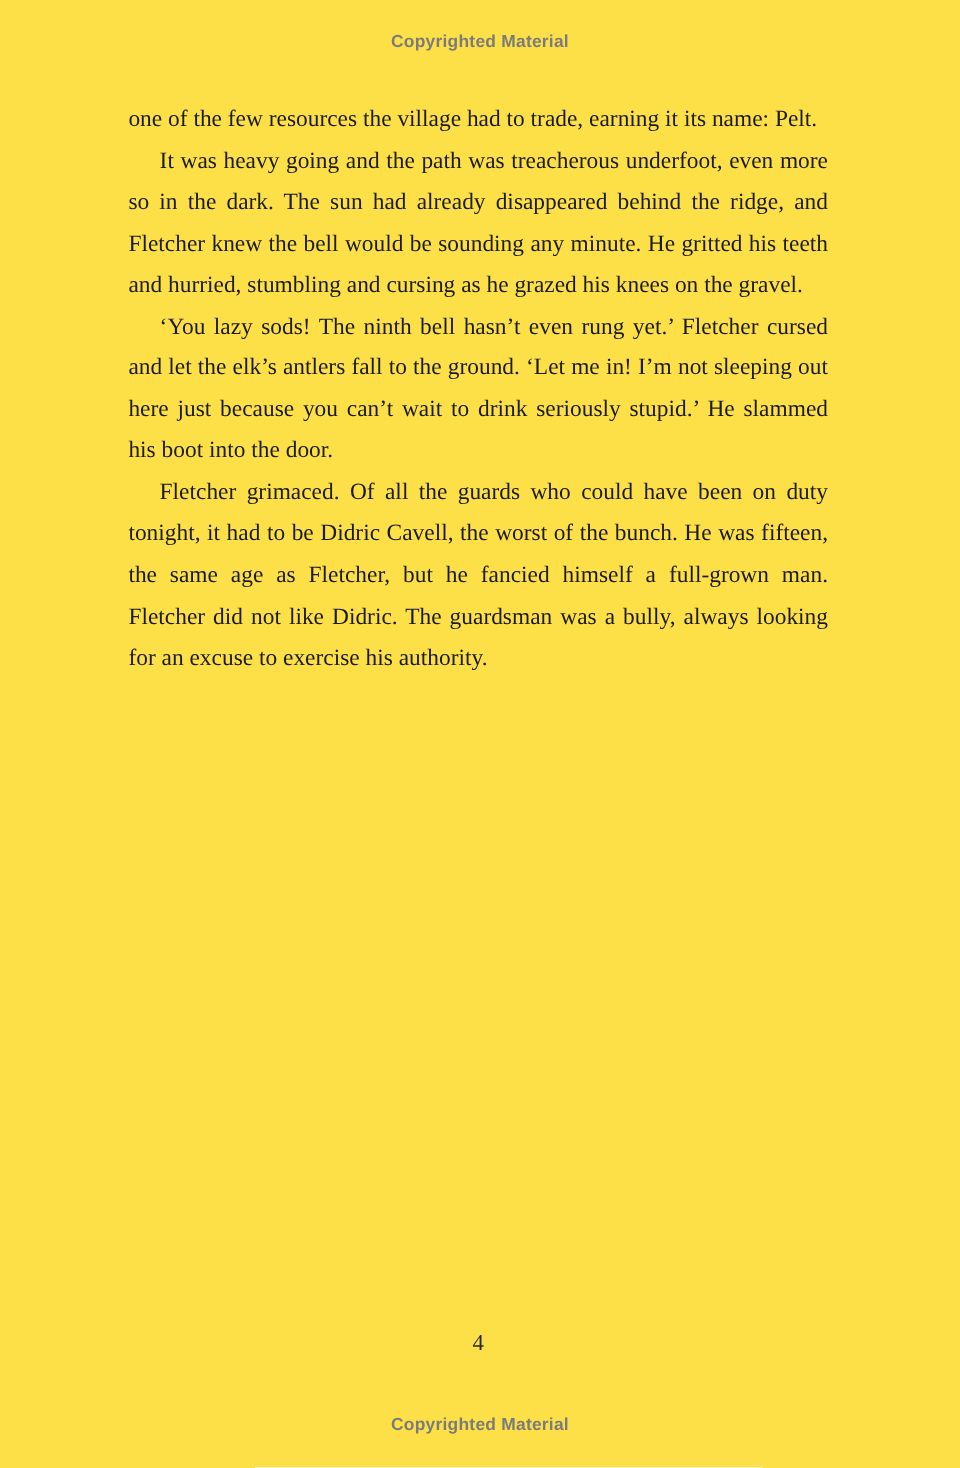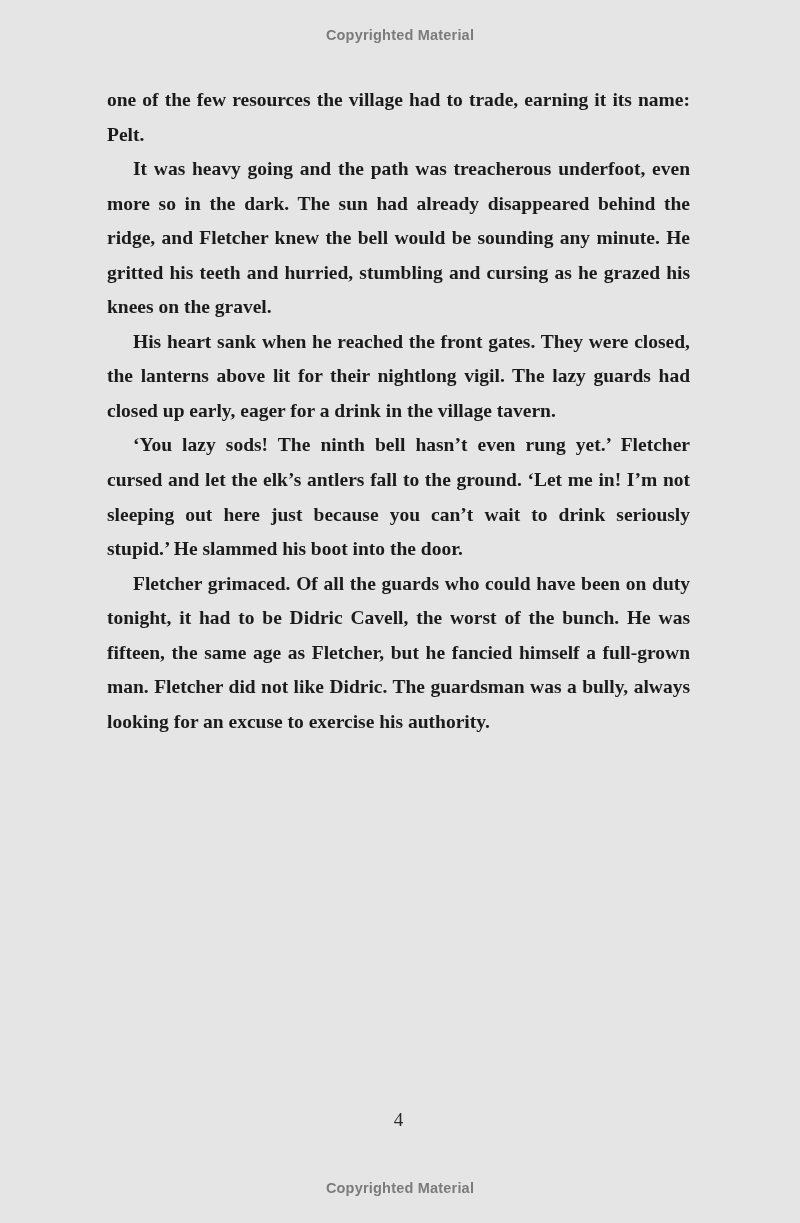--- a/index.html
+++ b/index.html
@@ -4,21 +4,21 @@
 <style>
   html, body {
     margin: 0;
     padding: 0;
     background: #ffffff;
   }
   .page {
     position: relative;
     width: 800px;
     height: 1223px;
-    background: #e5e5e5;
+    background: #fde047;
     overflow: hidden;
     font-family: "Liberation Serif", serif;
   }
   .notice {
     position: absolute;
     left: 0;
     width: 800px;
     text-align: center;
     font-family: "Liberation Sans", sans-serif;
     font-weight: bold;
@@ -34,21 +34,20 @@
     top: 83px;
     left: 107px;
     width: 583px;
     color: #1b1b1b;
     font-size: 19.5px;
     line-height: 34.55px;
   }
   .body-text p.para {
     margin: 0;
     text-align: justify;
-    font-weight: bold;
   }
   .body-text p.para.indent {
     text-indent: 26px;
   }
 
   .page-number {
     position: absolute;
     top: 1109px;
     left: 107px;
     width: 583px;
@@ -61,21 +60,20 @@
 </head>
 <body>
 
 <div class="page">
 
   <div class="notice top">Copyrighted Material</div>
 
   <div class="body-text">
       <p class="para">one of the few resources the village had to trade, earning it its name: Pelt.</p>
       <p class="para indent">It was heavy going and the path was treacherous underfoot, even more so in the dark. The sun had already disappeared behind the ridge, and Fletcher knew the bell would be sounding any minute. He gritted his teeth and hurried, stumbling and cursing as he grazed his knees on the gravel.</p>
-      <p class="para indent">His heart sank when he reached the front gates. They were closed, the lanterns above lit for their nightlong vigil. The lazy guards had closed up early, eager for a drink in the village tavern.</p>
       <p class="para indent">‘You lazy sods! The ninth bell hasn’t even rung yet.’ Fletcher cursed and let the elk’s antlers fall to the ground. ‘Let me in! I’m not sleeping out here just because you can’t wait to drink seriously stupid.’ He slammed his boot into the door.</p>
       <p class="para indent">Fletcher grimaced. Of all the guards who could have been on duty tonight, it had to be Didric Cavell, the worst of the bunch. He was fifteen, the same age as Fletcher, but he fancied himself a full-grown man. Fletcher did not like Didric. The guardsman was a bully, always looking for an excuse to exercise his authority.</p>
     </div>
 
   <div class="page-number">4</div>
 
   <div class="notice bottom">Copyrighted Material</div>
 
 </div>
 

